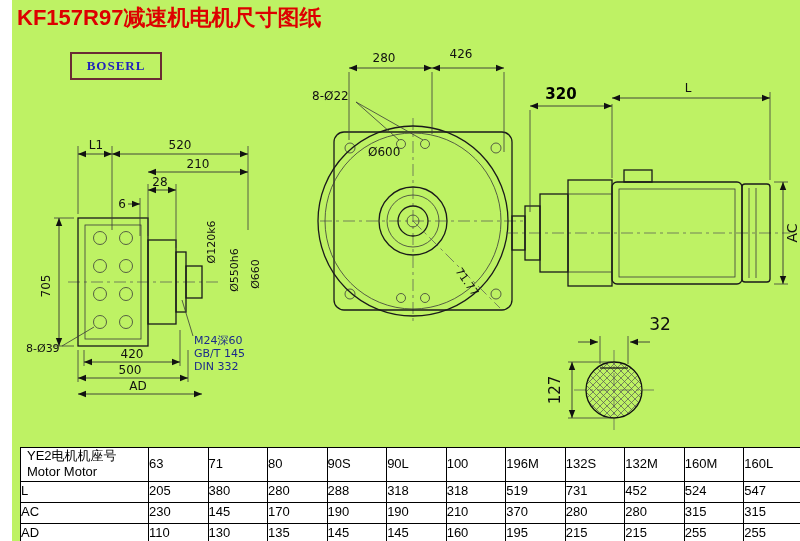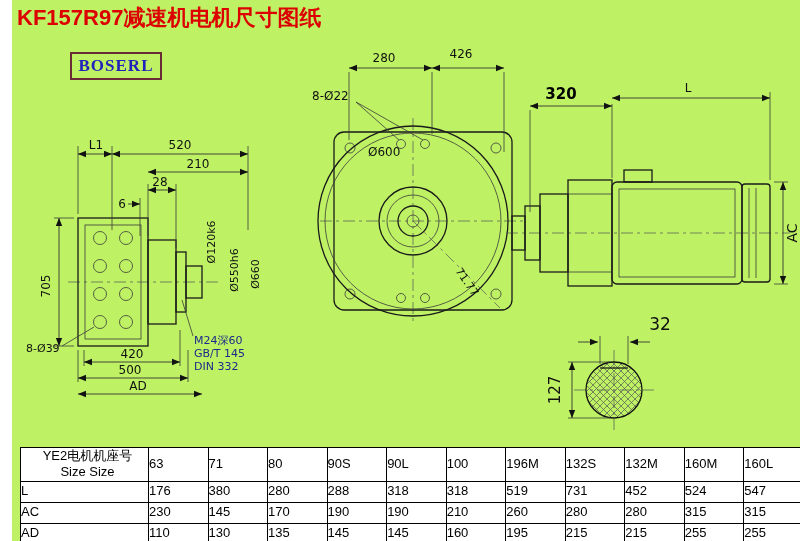--- a/index.html
+++ b/index.html
@@ -2,37 +2,37 @@
 <html><head>
 <meta charset="utf-8">
 <style>
   html,body{margin:0;padding:0;background:#fff;}
   .stage{position:relative;width:800px;height:541px;background:#bef264;overflow:hidden;
          font-family:"Liberation Sans",sans-serif;margin-left:12px;}
   .title{position:absolute;left:5px;top:3px;font-size:22px;font-weight:bold;color:#dd0000;
          font-family:"Liberation Sans",sans-serif;white-space:nowrap;}
   .logo{position:absolute;left:58px;top:52px;width:88px;height:24px;border:2px solid #6a2c34;
         display:flex;align-items:center;justify-content:center;color:#2222bb;
-        font-family:"Liberation Serif",serif;font-weight:bold;font-size:17px;letter-spacing:1px;}
+        font-family:"Liberation Serif",serif;font-weight:bold;font-size:13px;letter-spacing:1px;}
   svg.drawing{position:absolute;left:0;top:0;}
   .ln{stroke:#1a1a1a;stroke-width:1.3;fill:none;}
   .thin{stroke:#3a3a3a;stroke-width:0.8;fill:none;}
   .dim{stroke:#333;stroke-width:0.9;fill:none;}
   .cl{stroke:#555;stroke-width:0.7;stroke-dasharray:12 4 3 4;fill:none;}
   text.t{font-family:"DejaVu Sans",sans-serif;font-size:12px;fill:#111;}
   text.ts{font-family:"DejaVu Sans",sans-serif;font-size:11px;fill:#111;}
   text.tb{font-family:"DejaVu Sans",sans-serif;font-size:15px;font-weight:bold;fill:#000;}
   text.tbig{font-family:"DejaVu Sans",sans-serif;font-size:17px;fill:#111;}
   text.tnavy{font-family:"DejaVu Sans",sans-serif;font-size:11px;fill:#1b2a8a;}
   table.dim-table{position:absolute;left:8px;top:447px;width:784px;border-collapse:collapse;
         table-layout:fixed;font-size:13px;color:#000;background:#fff;}
   .dim-table th,.dim-table td{border:1px solid #000;text-align:left;padding:0;
         font-weight:normal;height:20px;line-height:1.25;}
   .dim-table th{height:32px;}
-  .dim-table th.motor{text-align:center;padding-left:6px;}
+  .dim-table th.motor{text-align:left;padding-left:6px;}
 </style>
 </head>
 <body>
 
 <div class="stage">
 
   <div class="title">KF157R97减速机电机尺寸图纸</div>
   <div class="logo">BOSERL</div>
 
   <svg class="drawing" width="800" height="445" viewBox="0 0 800 445">
@@ -204,57 +204,57 @@
         <col>
         <col>
         <col>
         <col>
         <col>
     </colgroup>
     <tbody>
       <tr>
         <th class="motor">
           <div>YE2电机机座号</div>
-          <div>Size Size</div>
+          <div>Motor Motor</div>
         </th>
         <th>63</th>
         <th>71</th>
         <th>80</th>
         <th>90S</th>
         <th>90L</th>
         <th>100</th>
         <th>196M</th>
         <th>132S</th>
         <th>132M</th>
         <th>160M</th>
         <th>160L</th>
       </tr>
       <tr>
         <td>L</td>
-        <td>176</td>
+        <td>205</td>
         <td>380</td>
         <td>280</td>
         <td>288</td>
         <td>318</td>
         <td>318</td>
         <td>519</td>
         <td>731</td>
         <td>452</td>
         <td>524</td>
         <td>547</td>
       </tr>
       <tr>
         <td>AC</td>
         <td>230</td>
         <td>145</td>
         <td>170</td>
         <td>190</td>
         <td>190</td>
         <td>210</td>
-        <td>260</td>
+        <td>370</td>
         <td>280</td>
         <td>280</td>
         <td>315</td>
         <td>315</td>
       </tr>
       <tr>
         <td>AD</td>
         <td>110</td>
         <td>130</td>
         <td>135</td>

